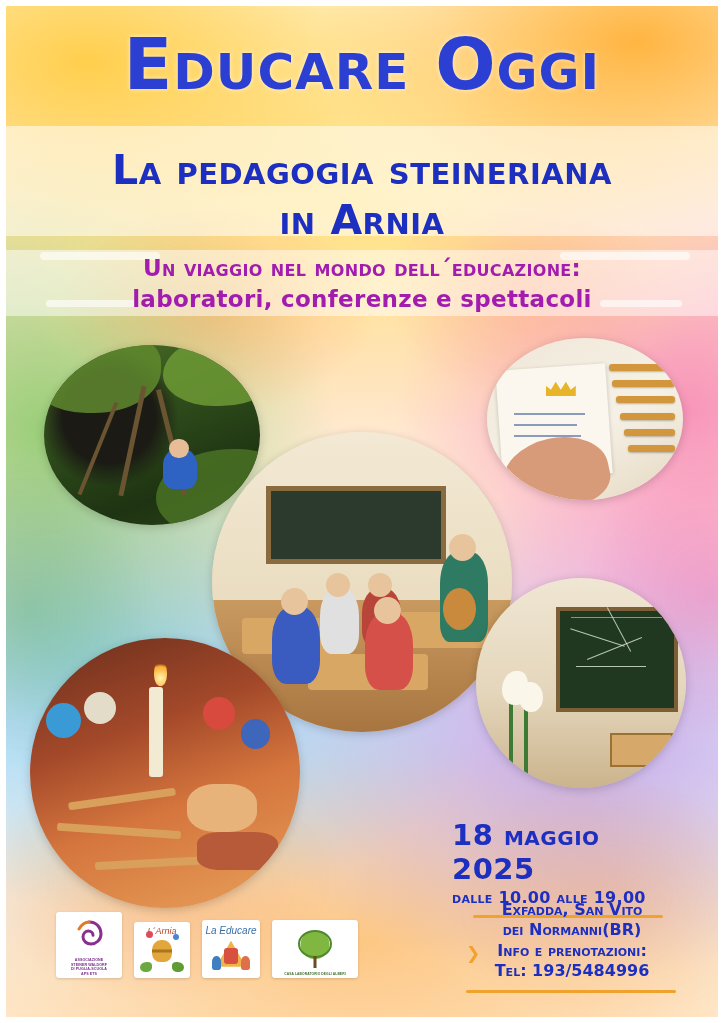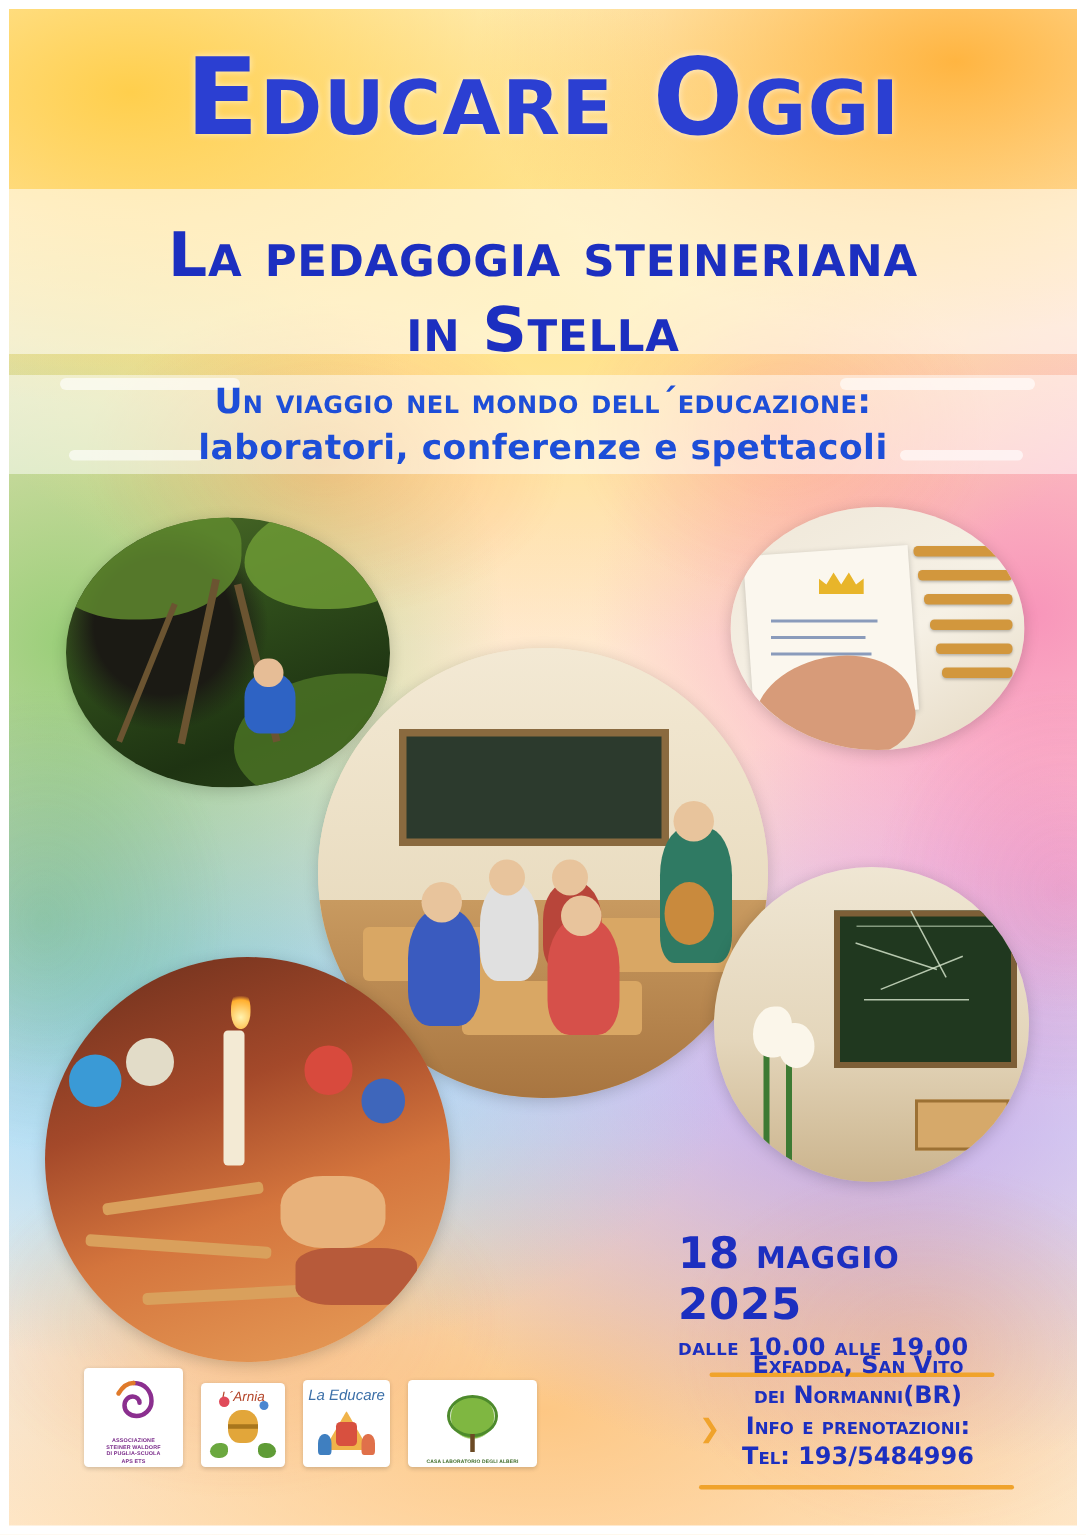--- a/index.html
+++ b/index.html
@@ -100,21 +100,21 @@
   }
   .title-tag {
     position: absolute;
     top: 253px;
     left: 0;
     right: 0;
     text-align: center;
     font-family: "DejaVu Sans", sans-serif;
     font-weight: bold;
     font-size: 23px;
-    color: #1d4ed8;
+    color: #a21caf;
     font-variant: small-caps;
     line-height: 1.35;
     letter-spacing: 0.3px;
   }
   .tag-line2 { font-variant: normal; }
 
   
   .photo {
     position: absolute;
     border-radius: 50%;
@@ -293,21 +293,21 @@
   <div class="band-white band-2"></div>
   <div class="brush" style="left:40px; top:252px; width:120px; height:8px;"></div>
   <div class="brush" style="left:560px; top:252px; width:130px; height:8px;"></div>
   <div class="brush" style="left:46px; top:300px; width:90px; height:7px;"></div>
   <div class="brush" style="left:600px; top:300px; width:82px; height:7px;"></div>
 
   <div class="title-main">Educare Oggi</div>
 
   <div class="title-sub">
     <div>La pedagogia steineriana</div>
-    <div>in Stella</div>
+    <div>in Arnia</div>
   </div>
 
   <div class="title-tag">
     <div>Un viaggio nel mondo dell´educazione:</div>
     <div class="tag-line2">laboratori, conferenze e spettacoli</div>
   </div>
 
   <div class="photo photo-1">
     <div class="ph-inner p1">
       <div class="leaf" style="left:-6%; top:-8%; width:60%; height:46%;"></div>

